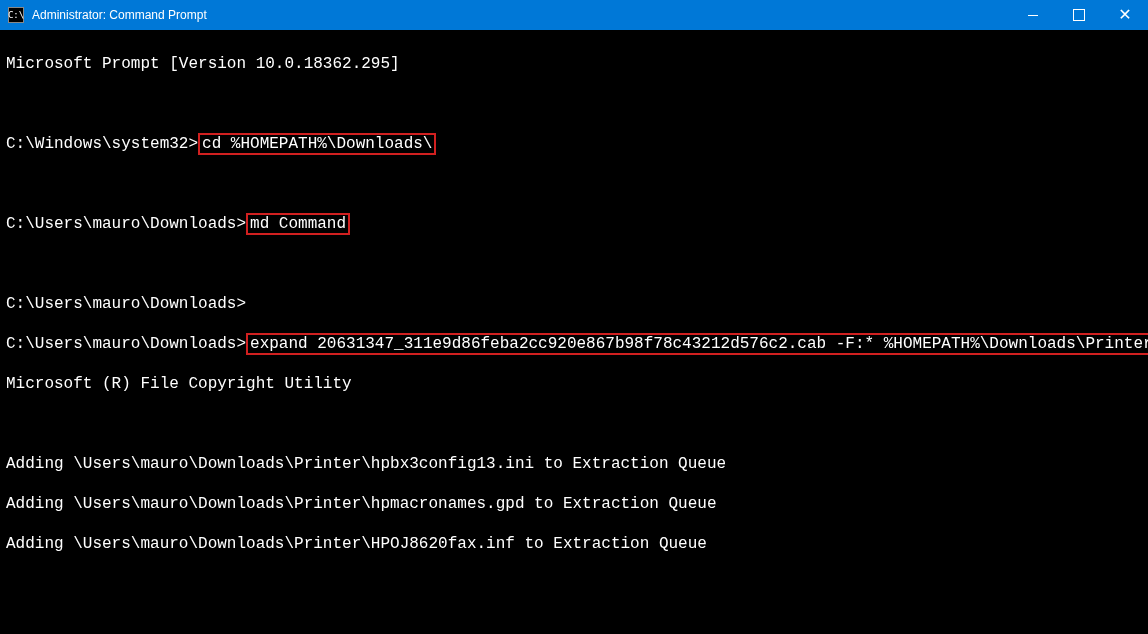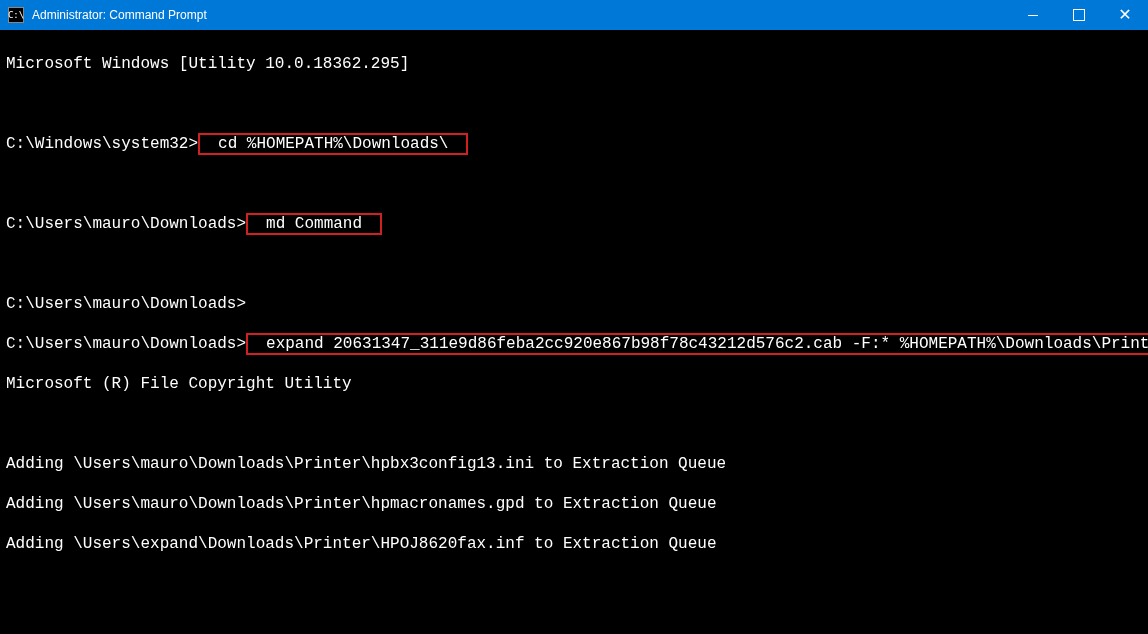--- a/index.html
+++ b/index.html
@@ -55,52 +55,52 @@
     line-height: 20px;
     white-space: pre;
     font-family: Consolas, 'Courier New', monospace;
     font-size: 16px;
     letter-spacing: 0px;
   }
   .line { display: block; white-space: pre; }
   .hl {
     border: 2px solid #d12020;
     display: inline-block;
-    padding: 0 18px;
+    padding: 0 2px;
     margin: -2px 0;
     line-height: 18px;
   }
 </style>
 </head>
 <body>
 
 <div class="titlebar">
   <div class="icon">C:\</div>
   <div class="title">Administrator: Command Prompt</div>
   <div class="window-controls">
     <div class="win-btn minimize"></div>
     <div class="win-btn maximize"></div>
     <div class="win-btn close">✕</div>
   </div>
 </div>
 
 <div class="terminal">
-<span class="line">Microsoft Windows [Utility 10.0.18362.295]</span>
+<span class="line">Microsoft Prompt [Version 10.0.18362.295]</span>
 <span class="line"> </span>
 <span class="line"><span>C:\Windows\system32&gt;</span><span class="hl">cd %HOMEPATH%\Downloads\</span></span>
 <span class="line"> </span>
 <span class="line"><span>C:\Users\mauro\Downloads&gt;</span><span class="hl">md Command</span></span>
 <span class="line"> </span>
 <span class="line">C:\Users\mauro\Downloads&gt;</span>
 <span class="line"><span>C:\Users\mauro\Downloads&gt;</span><span class="hl">expand 20631347_311e9d86feba2cc920e867b98f78c43212d576c2.cab -F:* %HOMEPATH%\Downloads\Printer</span></span>
 <span class="line">Microsoft (R) File Copyright Utility</span>
 <span class="line"> </span>
 <span class="line">Adding \Users\mauro\Downloads\Printer\hpbx3config13.ini to Extraction Queue</span>
 <span class="line">Adding \Users\mauro\Downloads\Printer\hpmacronames.gpd to Extraction Queue</span>
-<span class="line">Adding \Users\expand\Downloads\Printer\HPOJ8620fax.inf to Extraction Queue</span>
+<span class="line">Adding \Users\mauro\Downloads\Printer\HPOJ8620fax.inf to Extraction Queue</span>
 
 
 
 
 
 
 
 
 
 

